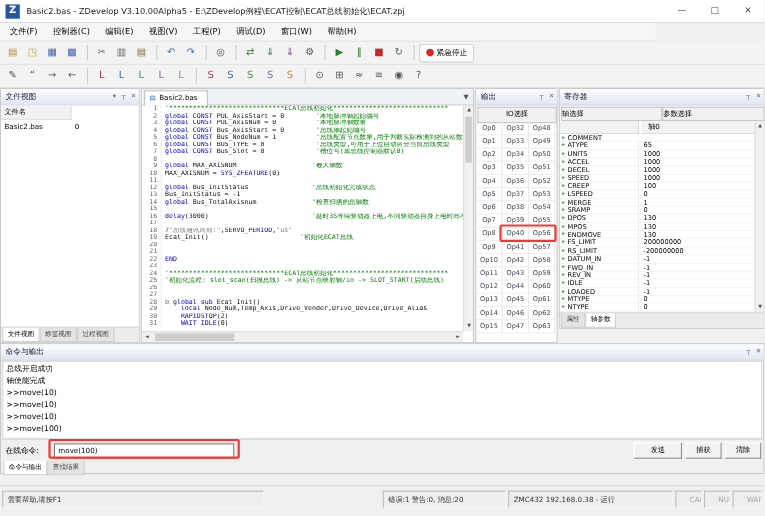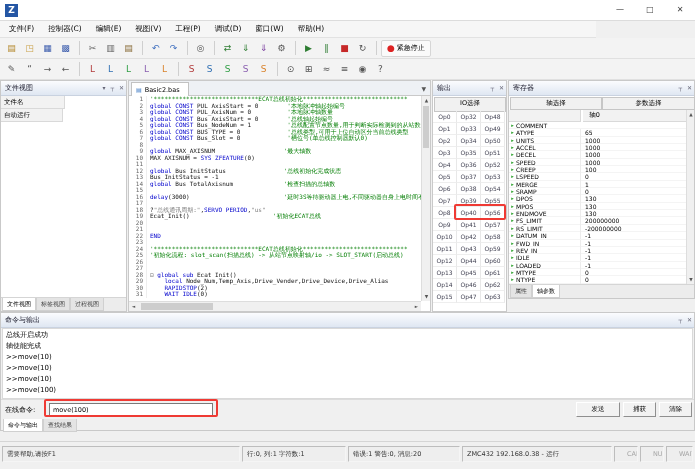--- a/index.html
+++ b/index.html
@@ -54,21 +54,21 @@
   .thumb-v{position:absolute;left:1px;right:1px;top:10px;height:42px;background:#cdcdcd}
   .thumb-h{position:absolute;top:1px;bottom:1px;left:12px;width:72px;background:#cdcdcd}
   
   #io-panel{left:432px;top:80px;width:75px;height:232px}
   #io-select{position:absolute;top:16px;left:1px;width:72px;height:15px;background:#f1f1f1;border:1px solid #c6c6c6;font-size:6.5px;text-align:center;line-height:11px}
   #io-grid{position:absolute;top:30px;left:0;right:0}
   .io-row{height:12px;white-space:nowrap}
   .io-cell{display:inline-block;width:24px;height:12px;line-height:11px;font-size:6px;color:#445;text-align:center;border-right:1px solid #e8e8e8;border-bottom:1px solid #eee;vertical-align:top}
   
   #reg-panel{left:508px;top:80px;width:187px;height:219px}
-  .reg-tab{position:absolute;top:16px;height:13px;background:#f1f1f1;border:1px solid #c6c6c6;font-size:6.5px;text-align:center;line-height:11px}
+  .reg-tab{position:absolute;top:16px;height:13px;background:#f1f1f1;border:1px solid #c6c6c6;font-size:6.5px;text-align:left;line-height:11px}
   #reg-tab-axis{left:1px;width:92px}
   #reg-tab-param{left:93px;width:93px}
   #reg-cols{position:absolute;top:29px;left:0;right:0;height:12px;background:#fff}
   .reg-col{display:inline-block;height:12px;line-height:11px;background:#f2f2f2;border-right:1px solid #d9d9d9;border-bottom:1px solid #d9d9d9;font-size:6.5px;padding-left:6px;vertical-align:top}
   #reg-body{position:absolute;top:41px;left:0;right:8px;bottom:14px;overflow:hidden;background:#fff}
   .reg-row{height:7.35px;line-height:7.3px;font-size:6px;border-bottom:1px solid #f4f4f4;white-space:nowrap}
   .reg-ico{display:inline-block;width:7px;color:#2ca02c;font-size:5px;text-align:center;vertical-align:top}
   .reg-name{display:inline-block;width:64px;overflow:hidden;vertical-align:top}
   .reg-val{display:inline-block;padding-left:4px;border-left:1px solid #ececec;vertical-align:top}
   #reg-vscroll{position:absolute;top:29px;right:0;width:8px;bottom:14px;background:#f0f0f0;border-left:1px solid #ddd}
@@ -97,40 +97,44 @@
   #ann-io{left:454px;top:204px;width:52px;height:16px}
   #ann-cmd{left:44px;top:399px;width:174px;height:18px}
 </style>
 </head>
 <body>
 
 <div id="window">
 
   <div id="titlebar" class="abs">
     <span id="app-icon">Z</span>
+    <span id="window-title">Basic2.bas - ZDevelop V3.10.00Alpha5 - E:\ZDevelop例程\ECAT控制\ECAT总线初始化\ECAT.zpj</span>
     <span id="btn-min" class="winctl">—</span>
     <span id="btn-max" class="winctl">□</span>
     <span id="btn-close" class="winctl">✕</span>
   </div>
 
   <div id="menubar" class="abs"><span class="menu-item">文件(F)</span><span class="menu-item">控制器(C)</span><span class="menu-item">编辑(E)</span><span class="menu-item">视图(V)</span><span class="menu-item">工程(P)</span><span class="menu-item">调试(D)</span><span class="menu-item">窗口(W)</span><span class="menu-item">帮助(H)</span></div>
 
   <div id="tb1" class="toolbar abs"><span class="tb-btn" style="color: rgb(181, 138, 47);">▤</span><span class="tb-btn" style="color: rgb(202, 162, 74);">◳</span><span class="tb-btn" style="color: rgb(63, 95, 174);">▦</span><span class="tb-btn" style="color: rgb(63, 95, 174);">▩</span><span class="tb-sep"></span><span class="tb-btn" style="color: rgb(102, 102, 102);">✂</span><span class="tb-btn" style="color: rgb(102, 102, 102);">▥</span><span class="tb-btn" style="color: rgb(138, 109, 59);">▤</span><span class="tb-sep"></span><span class="tb-btn" style="color: rgb(63, 111, 191);">↶</span><span class="tb-btn" style="color: rgb(63, 111, 191);">↷</span><span class="tb-sep"></span><span class="tb-btn" style="color: rgb(85, 85, 85);">◎</span><span class="tb-sep"></span><span class="tb-btn" style="color: rgb(46, 125, 50);">⇄</span><span class="tb-btn" style="color: rgb(46, 125, 50);">⇓</span><span class="tb-btn" style="color: rgb(123, 63, 160);">⇓</span><span class="tb-btn" style="color: rgb(85, 85, 85);">⚙</span><span class="tb-sep"></span><span class="tb-btn" style="color: rgb(46, 125, 50);">▶</span><span class="tb-btn" style="color: rgb(46, 125, 50);">‖</span><span class="tb-btn" style="color: rgb(198, 40, 40);">■</span><span class="tb-btn" style="color: rgb(85, 85, 85);">↻</span><span class="tb-sep"></span><span id="estop"><span class="dot">●</span><span>紧急停止</span></span></div>
   <div id="tb2" class="toolbar abs"><span class="tb-btn" style="color: rgb(85, 85, 85);">✎</span><span class="tb-btn" style="color: rgb(85, 85, 85);">“</span><span class="tb-btn" style="color: rgb(85, 85, 85);">→</span><span class="tb-btn" style="color: rgb(85, 85, 85);">←</span><span class="tb-sep"></span><span class="tb-btn" style="color: rgb(178, 59, 59);">L</span><span class="tb-btn" style="color: rgb(47, 111, 179);">L</span><span class="tb-btn" style="color: rgb(47, 158, 68);">L</span><span class="tb-btn" style="color: rgb(138, 95, 176);">L</span><span class="tb-btn" style="color: rgb(217, 130, 43);">L</span><span class="tb-sep"></span><span class="tb-btn" style="color: rgb(178, 59, 59);">S</span><span class="tb-btn" style="color: rgb(47, 111, 179);">S</span><span class="tb-btn" style="color: rgb(47, 158, 68);">S</span><span class="tb-btn" style="color: rgb(138, 95, 176);">S</span><span class="tb-btn" style="color: rgb(217, 130, 43);">S</span><span class="tb-sep"></span><span class="tb-btn" style="color: rgb(85, 85, 85);">⊙</span><span class="tb-btn" style="color: rgb(85, 85, 85);">⊞</span><span class="tb-btn" style="color: rgb(85, 85, 85);">≈</span><span class="tb-btn" style="color: rgb(85, 85, 85);">≡</span><span class="tb-btn" style="color: rgb(85, 85, 85);">◉</span><span class="tb-btn" style="color: rgb(85, 85, 85);">?</span></div>
 
   <div id="file-panel" class="abs panel">
     <div class="phead">
       <span>文件视图</span>
       <span class="ph-icons">
         <span>▾</span>
         <span>┬</span>
         <span>✕</span>
       </span>
     </div>
     <div id="file-cols"><span class="fcol" style="width: 64px;">文件名</span><span class="fcol" style="width: 62px;">自动运行</span></div>
+    <div id="file-rows">
+        <div class="frow"><span class="fcell" style="width: 64px;">Basic2.bas</span><span class="fcell">0</span></div>
+      </div>
     <div id="file-tabs"><span class="vtab active">文件视图</span><span class="vtab">标签视图</span><span class="vtab">过程视图</span></div>
   </div>
 
   <div id="editor" class="abs panel">
     <div id="etabbar">
       <div class="etab">
         <span class="eticon">▤</span><span>Basic2.bas</span>
       </div>
       <span id="etab-chev">▼</span>
     </div>
@@ -276,21 +280,20 @@
       <input id="cmd-input" type="text" value="move(100)" style="">
       <div id="btn-send" class="btn3d">发送</div>
       <div id="btn-capture" class="btn3d">捕获</div>
       <div id="btn-clear" class="btn3d">清除</div>
     </div>
     <div id="cmd-tabs"><span class="vtab active">命令与输出</span><span class="vtab">查找结果</span></div>
   </div>
 
   <div id="statusbar" class="abs">
     <span id="st-help" class="sseg">需要帮助,请按F1</span>
-    <span id="st-caret" class="sseg">行:0, 列:1 字符数:1</span>
     <span id="st-build" class="sseg">错误:1 警告:0, 消息:20</span>
     <span id="st-ctrl" class="sseg">ZMC432 192.168.0.38 - 运行</span>
     <span id="st-cap" class="sseg lock">CAP</span>
     <span id="st-num" class="sseg lock">NUM</span>
     <span id="st-scrl" class="sseg lock">WAIT</span>
   </div>
 
   <div id="ann-io" class="annotation"></div>
   <div id="ann-cmd" class="annotation"></div>
 

